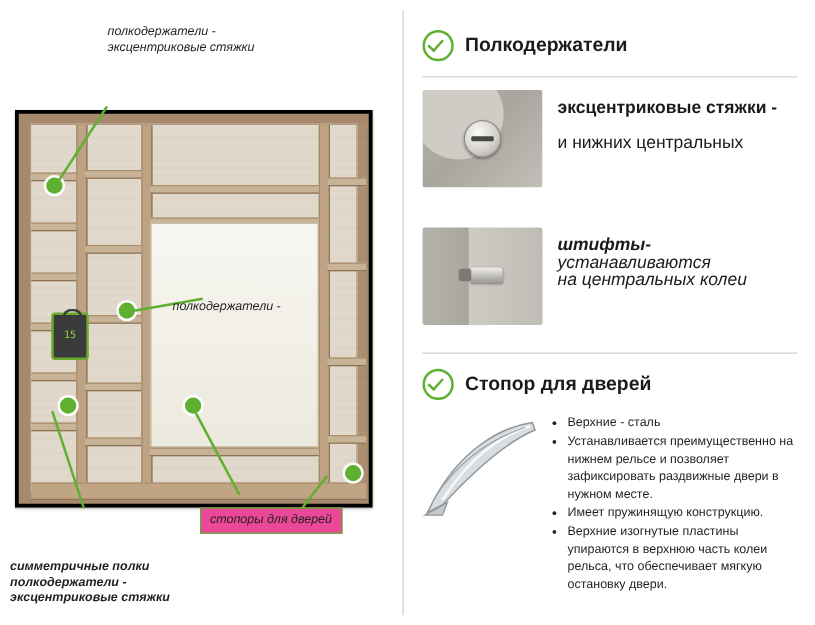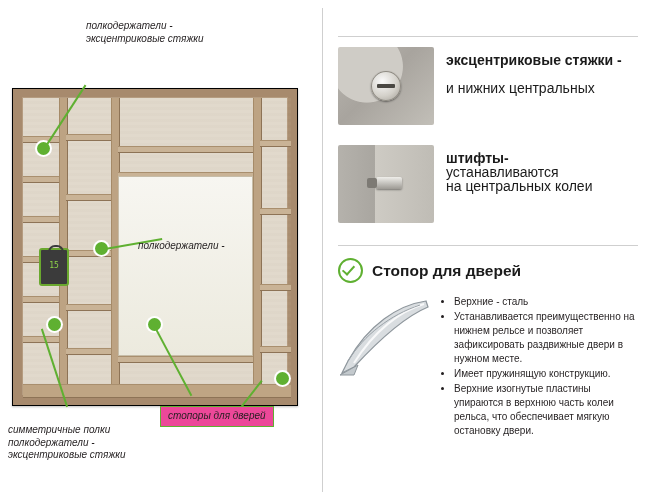--- a/index.html
+++ b/index.html
@@ -38,21 +38,21 @@
   }
 
   
   .wardrobe {
     position: absolute;
     left: 12px;
     top: 88px;
     width: 286px;
     height: 318px;
     background: #a78a6d;
-    border: 1px solid #000000;
+    border: 3px solid #000000;
     box-sizing: border-box;
     box-shadow: 0 1px 2px rgba(0,0,0,.25);
   }
   .wb-inner {
     position: absolute;
     left: 9px;
     top: 8px;
     right: 9px;
     bottom: 10px;
     background: #efece4;
@@ -348,46 +348,50 @@
     </div>
 
     <div class="callout" style="left:138px;top:240px;width:130px;">
       <div>полкодержатели -</div>
     </div>
 
     <div class="callout boxed" style="left:160px;top:406px;">
       <div>стопоры для дверей</div>
     </div>
 
-    <div class="callout" style="left:8px;top:424px;width:150px;">
+    <div class="callout" style="left:8px;top:448px;width:150px;font-weight:bold;">
       <div>симметричные полки</div>
       <div>полкодержатели -</div>
       <div>эксцентриковые стяжки</div>
     </div>
   </div>
 
   <div class="divider-vert"></div>
 
   <div class="right-panel">
 
     <div style="padding:24px 14px 0 8px;">
+      <div class="sect-head">
+        <div class="check"></div>
+        <div class="sect-title">Полкодержатели</div>
+      </div>
       <div class="hr"></div>
 
       <div class="row">
         <div class="photo p1">
           <div class="cam"></div>
         </div>
         <div class="cap">
           <b>эксцентриковые стяжки -</b><br>
           <br>
           <span>и нижних центральных</span>
         </div>
       </div>
 
-      <div class="row" style="margin-top:20px;">
+      <div class="row" style="margin-top:32px;font-style:italic;">
         <div class="photo p2">
           <div class="pin"></div>
         </div>
         <div class="cap">
           <b>штифты-</b><br>
           <span>устанавливаются</span><br>
           <span>на центральных колеи</span>
         </div>
       </div>
     </div>

